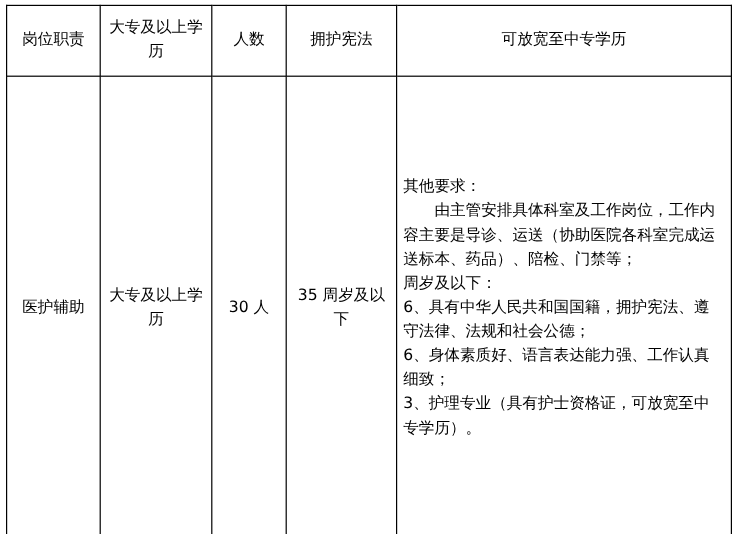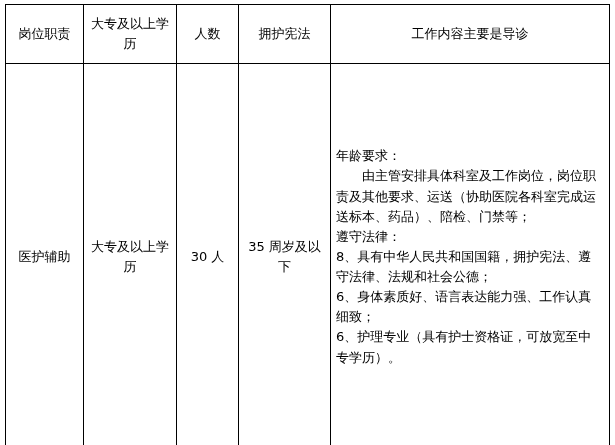--- a/index.html
+++ b/index.html
@@ -80,33 +80,33 @@
       <col class="col-count">
       <col class="col-age">
       <col class="col-duty">
     </colgroup>
     <thead>
       <tr>
         <th>岗位职责</th>
         <th>大专及以上学历</th>
         <th>人数</th>
         <th>拥护宪法</th>
-        <th>工作内容主要是导诊</th>
+        <th>可放宽至中专学历</th>
       </tr>
     </thead>
     <tbody>
       <tr class="body-row">
         <td class="cell-center">医护辅助</td>
         <td class="cell-center">大专及以上学历</td>
         <td class="cell-center">30 人</td>
         <td class="cell-center">35 周岁及以下</td>
         <td class="cell-duty">
-          <div class="duty-line">年龄要求：</div>
-          <div class="duty-line indent">由主管安排具体科室及工作岗位，岗位职责及其他要求、运送（协助医院各科室完成运送标本、药品）、陪检、门禁等；</div>
-          <div class="duty-line">遵守法律：</div>
-          <div class="duty-line">8、具有中华人民共和国国籍，拥护宪法、遵守法律、法规和社会公德；</div>
+          <div class="duty-line">其他要求：</div>
+          <div class="duty-line indent">由主管安排具体科室及工作岗位，工作内容主要是导诊、运送（协助医院各科室完成运送标本、药品）、陪检、门禁等；</div>
+          <div class="duty-line">周岁及以下：</div>
+          <div class="duty-line">6、具有中华人民共和国国籍，拥护宪法、遵守法律、法规和社会公德；</div>
           <div class="duty-line">6、身体素质好、语言表达能力强、工作认真细致；</div>
-          <div class="duty-line">6、护理专业（具有护士资格证，可放宽至中专学历）。</div>
+          <div class="duty-line">3、护理专业（具有护士资格证，可放宽至中专学历）。</div>
         </td>
       </tr>
     </tbody>
   </table>
 </div>
 
 </body></html>

